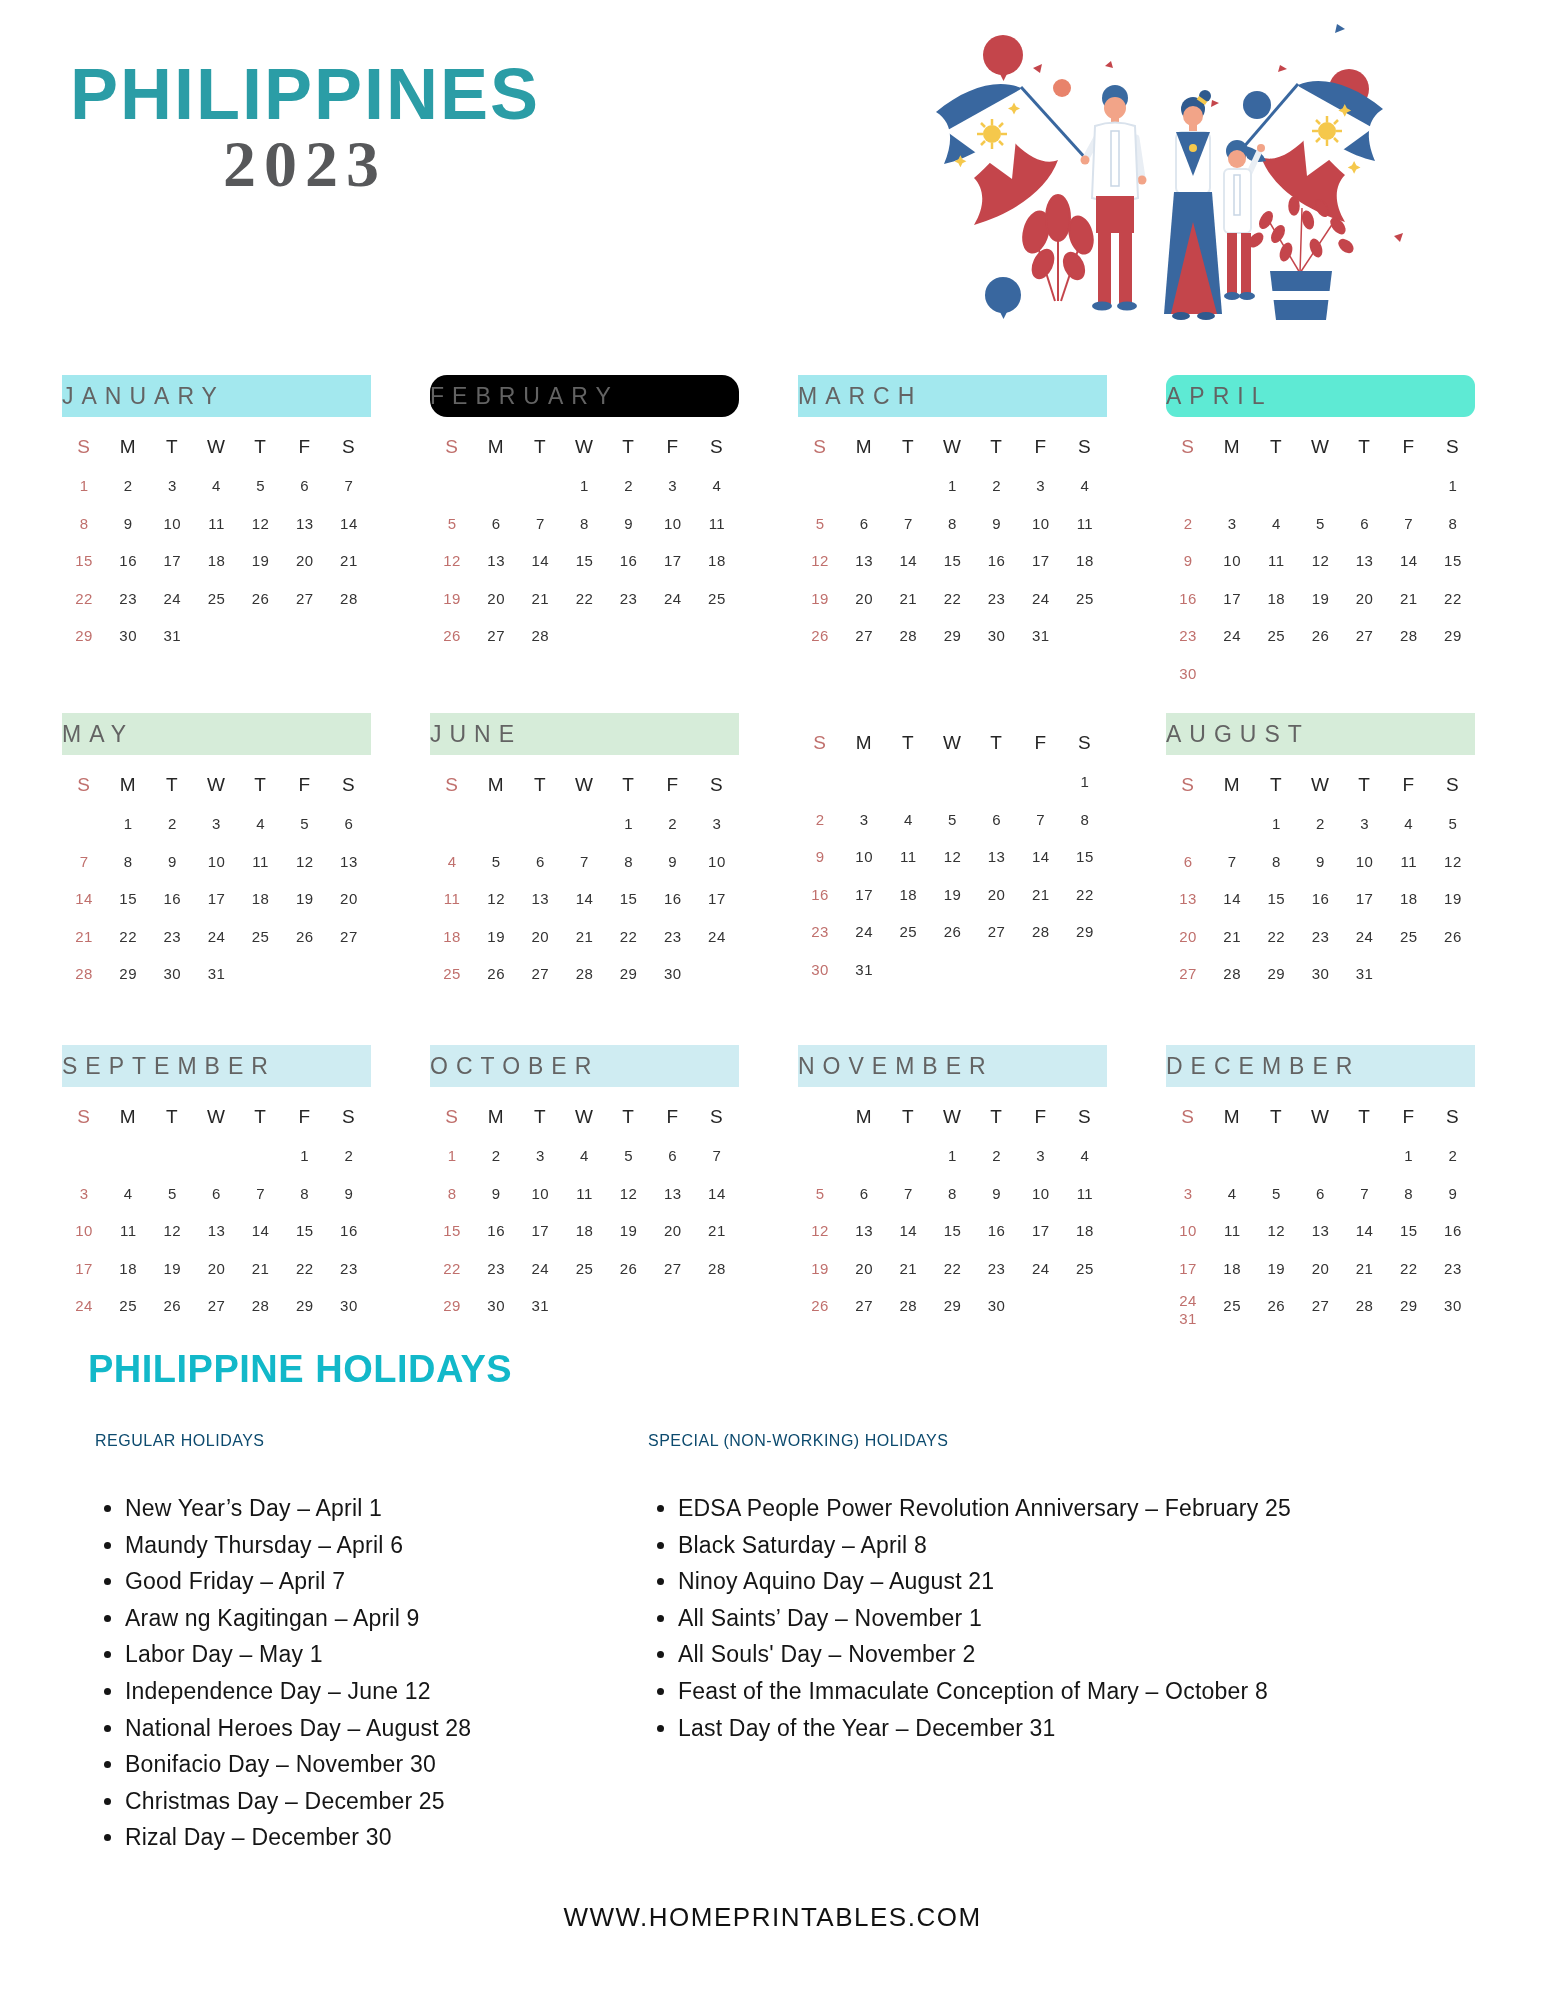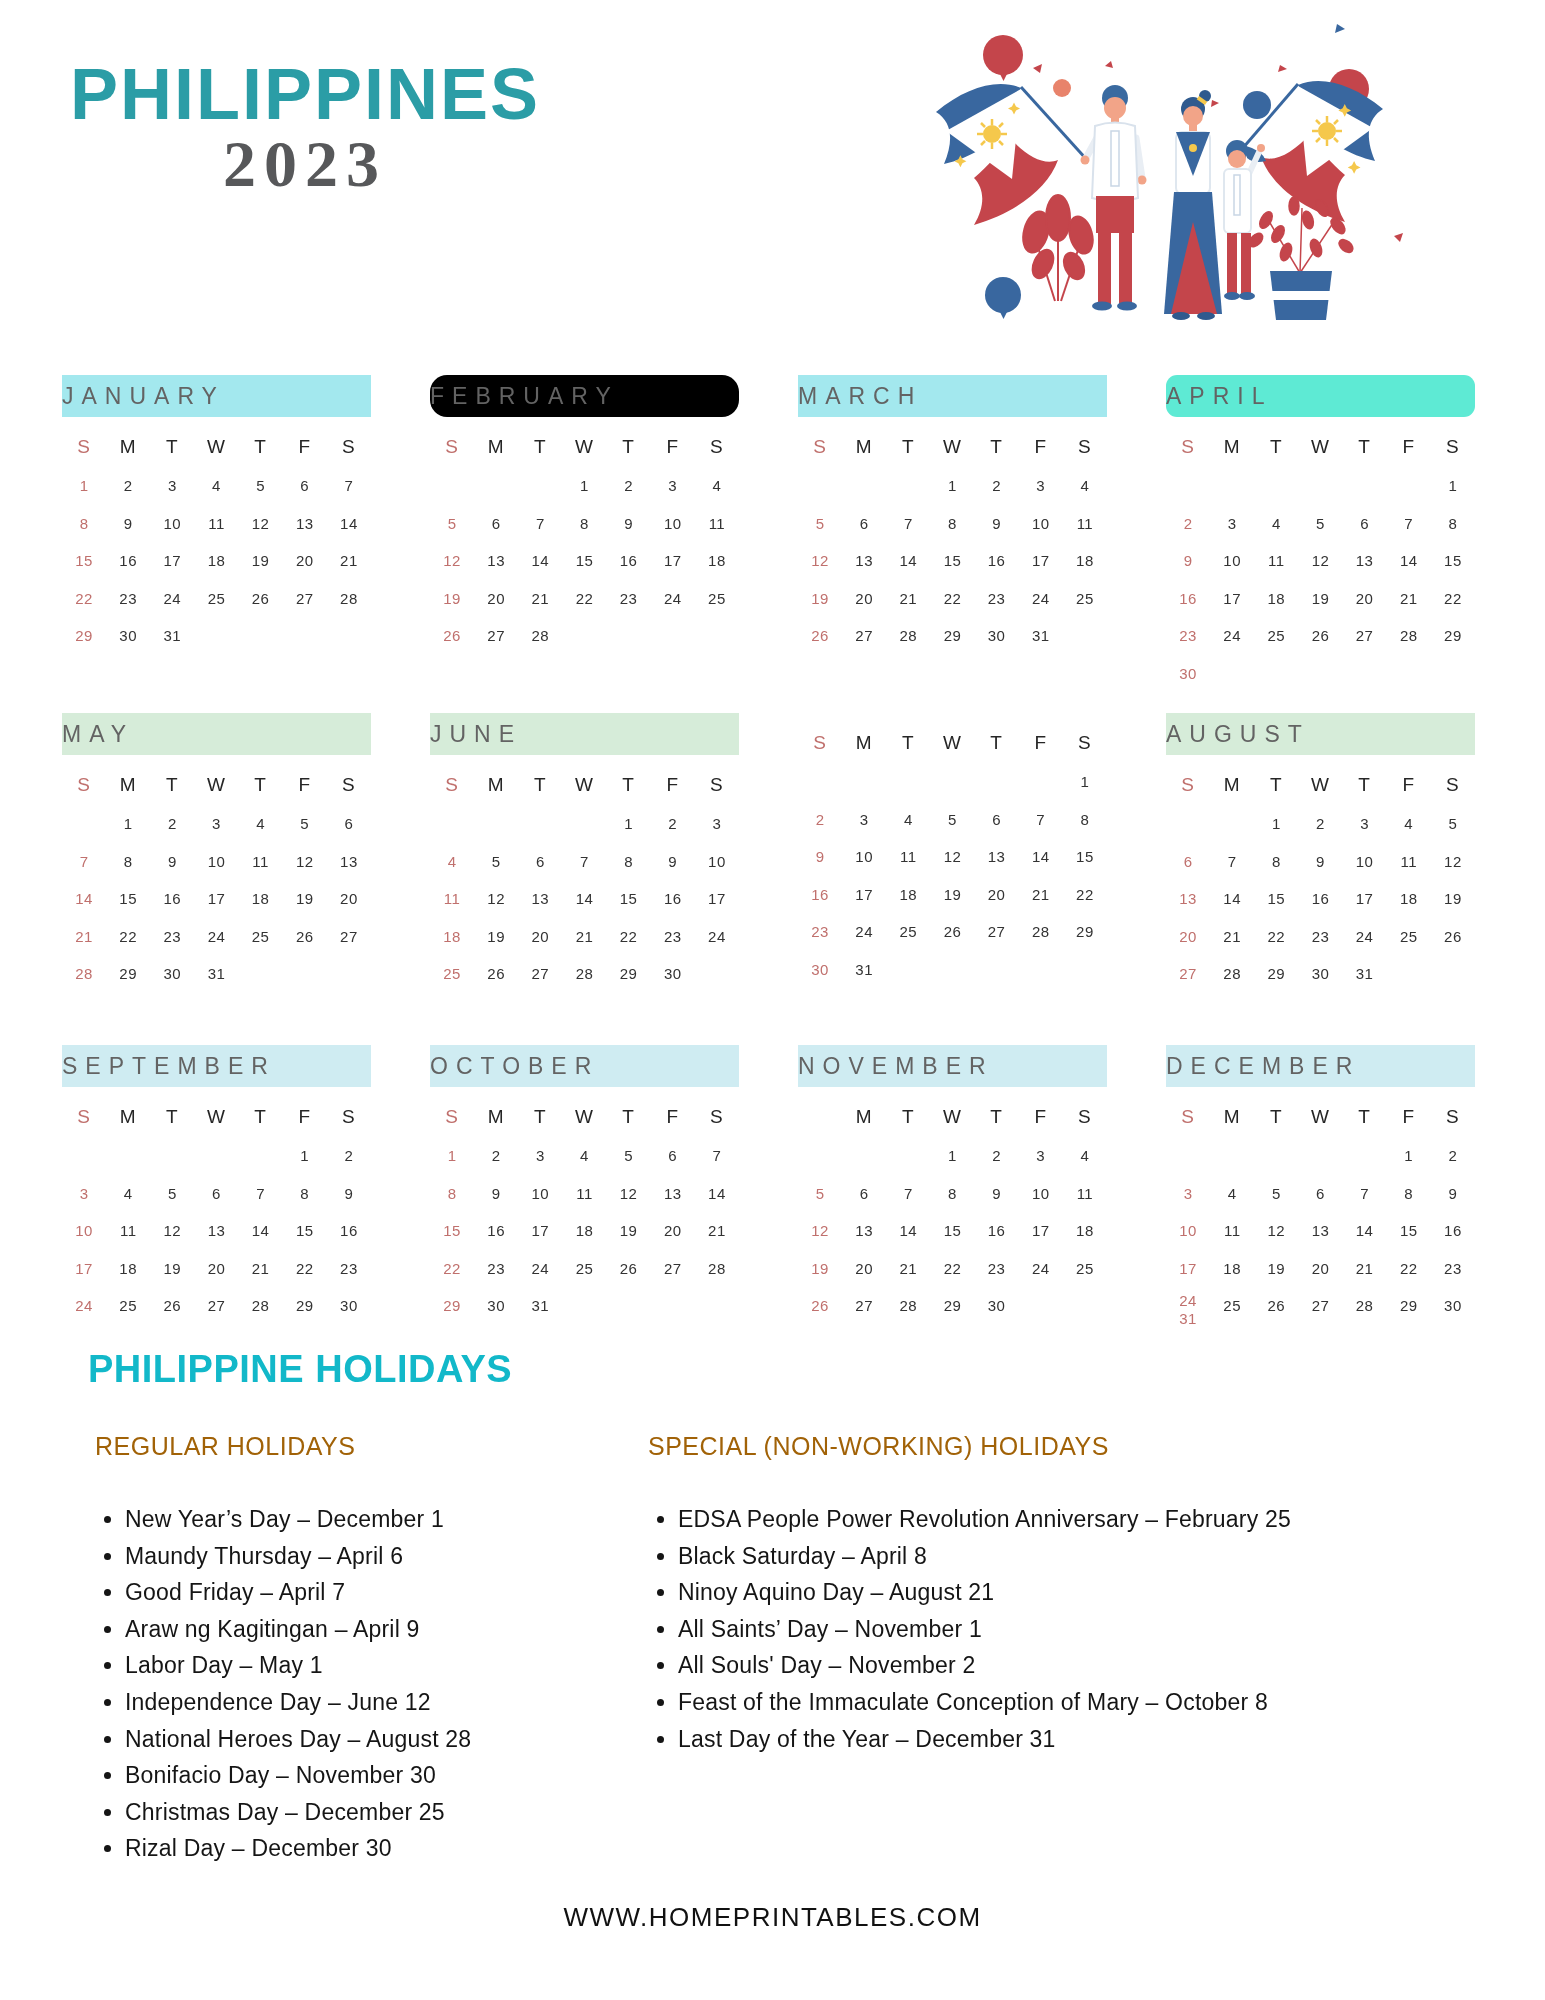--- a/index.html
+++ b/index.html
@@ -56,21 +56,21 @@
 
   
   .holidays-title {
     position:absolute; left:88px; top:1348px;
     font-size:38px; font-weight:700; letter-spacing:0.5px;
     color:var(--cyan,#12b8c9);
   }
   .holiday-col { position:absolute; top:1432px; }
   .holiday-col.regular { left:95px; }
   .holiday-col.special { left:648px; }
-  .holiday-heading { font-size:25px; color:#a16207; letter-spacing:0.5px; }
+  .holiday-heading { font-size:16px; color:#0c4a6e; letter-spacing:0.5px; }
   .holiday-list { margin-top:40px; padding-left:30px; list-style:disc; }
   .holiday-list li {
     font-size:23px; line-height:36.6px; color:#151515; letter-spacing:0.2px;
   }
 
   
   .footer {
     position:absolute; left:0; top:1902px; width:100%;
     text-align:center; font-size:26px; letter-spacing:1.5px; color:#111;
   }
@@ -961,21 +961,21 @@
         </div>
       </div>
     </div>
   </div>
 
 <div class="holidays-title">PHILIPPINE HOLIDAYS</div>
 
 <div class="holiday-col regular">
   <div class="holiday-heading">REGULAR HOLIDAYS</div>
   <ul class="holiday-list" id="regular-list">
-      <li>New Year’s Day – December 1</li>
+      <li>New Year’s Day – April 1</li>
       <li>Maundy Thursday – April 6</li>
       <li>Good Friday – April 7</li>
       <li>Araw ng Kagitingan – April 9</li>
       <li>Labor Day – May 1</li>
       <li>Independence Day – June 12</li>
       <li>National Heroes Day – August 28</li>
       <li>Bonifacio Day – November 30</li>
       <li>Christmas Day – December 25</li>
       <li>Rizal Day – December 30</li>
     </ul>

